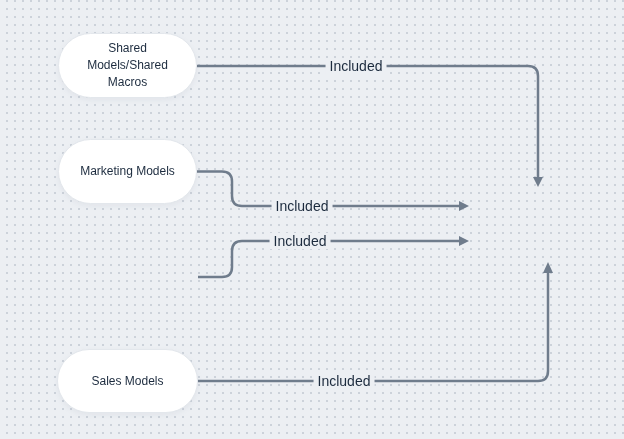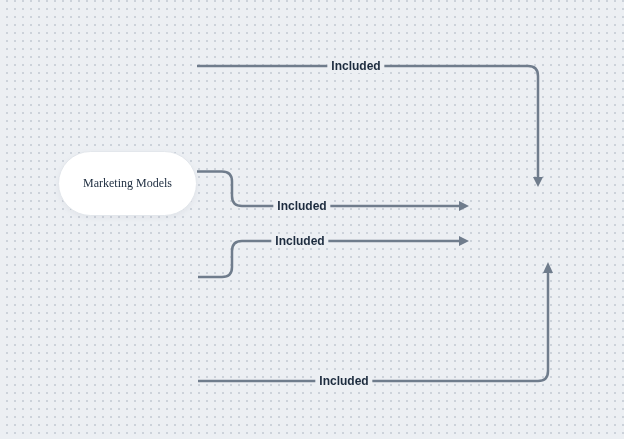--- a/index.html
+++ b/index.html
@@ -37,43 +37,43 @@
     justify-content: center;
     text-align: center;
     color: var(--text);
     font-size: 12px;
     font-weight: 500;
     line-height: 17px;
     box-shadow: 0 2px 5px rgba(140,152,170,0.10);
     z-index: 2;
   }
   #node-shared-models { left: 58px;  top: 33px;  width: 139px; height: 65px; }
-  #node-marketing     { left: 58px;  top: 151px; width: 139px; height: 65px; font-family: Liberation Serif, serif; }
+  #node-marketing     { left: 58px;  top: 139px; width: 139px; height: 65px; }
   #node-finance       { left: 58px;  top: 245px; width: 140px; height: 64px; }
   #node-sales         { left: 57px;  top: 349px; width: 141px; height: 64px; }
   #node-repository    { left: 471px; top: 192px; width: 137px; height: 63px; }
   svg.connectors {
     position: absolute;
     left: 0; top: 0;
     width: 624px; height: 439px;
     z-index: 1;
   }
   svg.connectors path {
     fill: none;
     stroke: var(--connector);
     stroke-width: 2.5px;
   }
   svg.connectors polygon { fill: var(--connector); }
   .edge-label {
     position: absolute;
     transform: translate(-50%, -50%);
     background: var(--background);
     color: var(--text);
-    font-size: 12px;
-    font-weight: 700;
+    font-size: 14px;
+    font-weight: 400;
     padding: 0 4px;
     white-space: nowrap;
     z-index: 3;
   }
   #edge-label-0 { left: 356px; top: 66px;  }
   #edge-label-1 { left: 302px; top: 206px; }
   #edge-label-2 { left: 300px; top: 241px; }
   #edge-label-3 { left: 344px; top: 381px; }
 </style>
 </head>
@@ -93,26 +93,34 @@
     <g>
       <path d="M 198 277 L 222 277 Q 232 277 232 267 L 232 251 Q 232 241 242 241 L 460 241"></path>
       <polygon points="459,236 459,246 469,241"></polygon>
     </g>
     <g>
       <path d="M 198 381 L 538 381 Q 548 381 548 371 L 548 273"></path>
       <polygon points="543,273 553,273 548,262"></polygon>
     </g>
   </svg>
 
+  <div class="node" id="node-shared-models">
+    <span>Shared</span>
+    <span>Models/Shared</span>
+    <span>Macros</span>
+  </div>
 
   <div class="node" id="node-marketing">
     <span>Marketing Models</span>
   </div>
 
 
+  <div class="node" id="node-sales">
+    <span>Sales Models</span>
+  </div>
 
 
   <span class="edge-label" id="edge-label-0">Included</span>
   <span class="edge-label" id="edge-label-1">Included</span>
   <span class="edge-label" id="edge-label-2">Included</span>
   <span class="edge-label" id="edge-label-3">Included</span>
 
 </div>
 
 </body></html>

